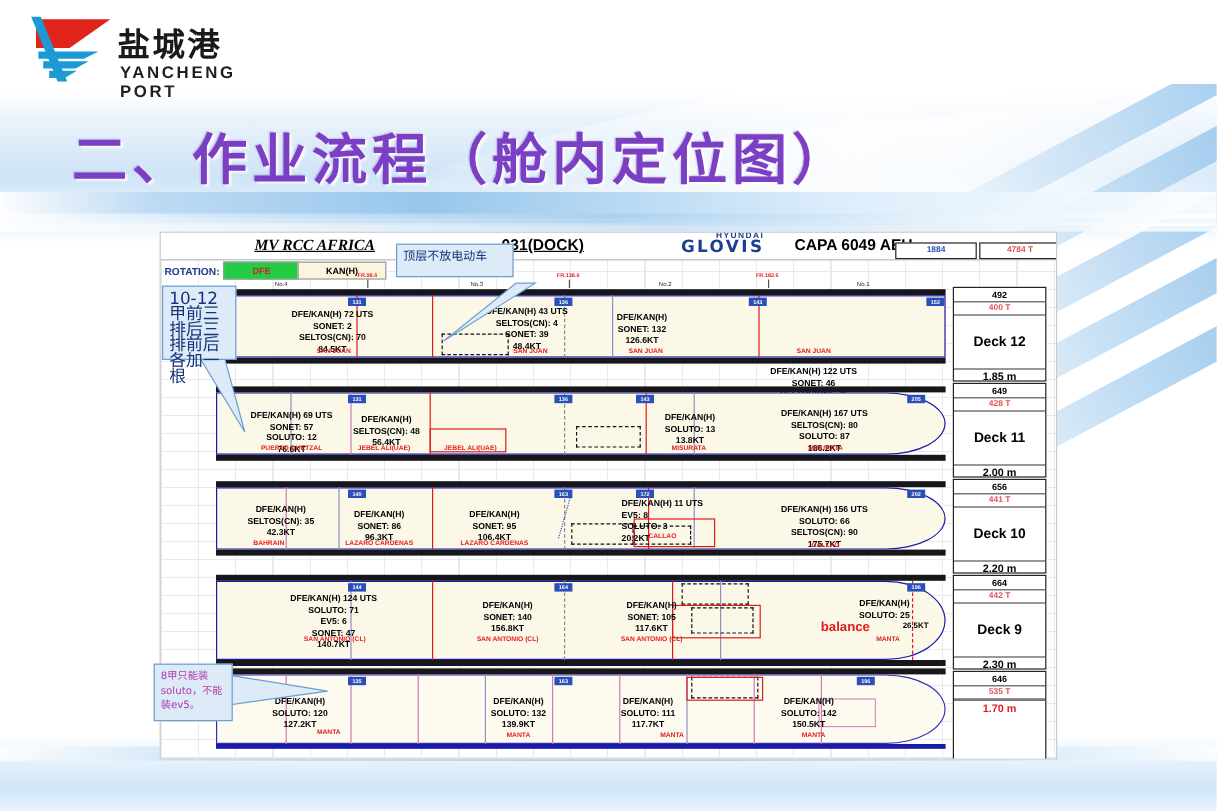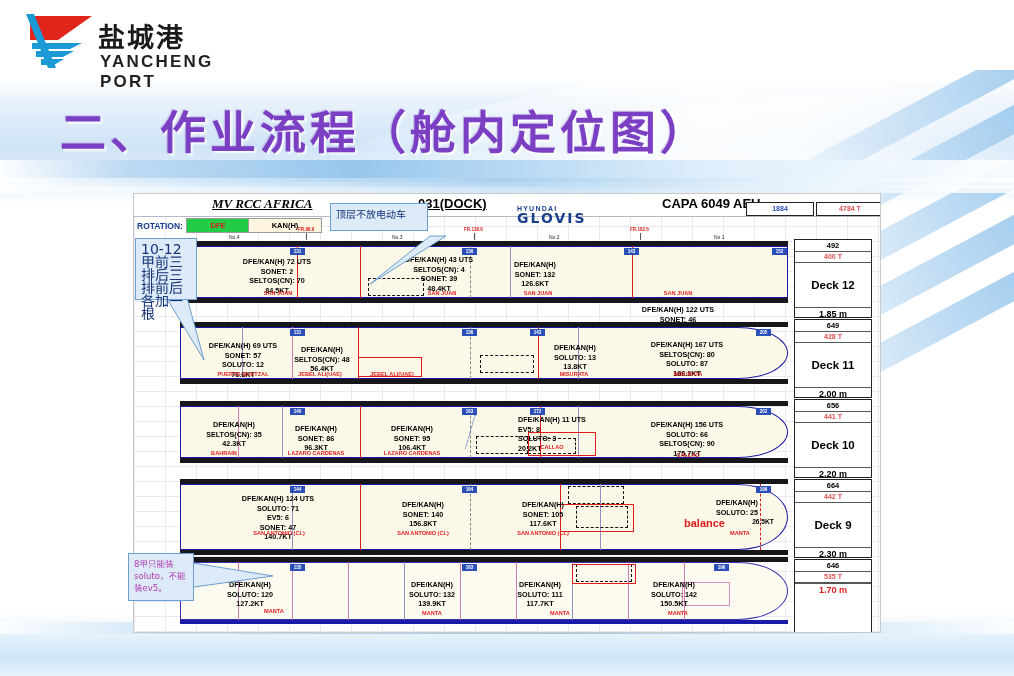--- a/index.html
+++ b/index.html
@@ -32,21 +32,21 @@
       background:linear-gradient(90deg,#ffffff 0%,#a9d0ef 25%,#7fb9e6 55%,#d6eafa 85%,#ffffff 100%);opacity:.75;}
   .rt-fan{position:absolute;right:0;top:70px;width:260px;height:420px;overflow:hidden;}
   .fanbar{position:absolute;right:-40px;height:26px;width:300px;
      background:linear-gradient(90deg,rgba(190,219,243,0) 0%,rgba(190,219,243,.9) 60%,rgba(150,198,236,.9) 100%);
      transform:rotate(-28deg);border-radius:4px;}
 
   
   #logo{position:absolute;left:18px;top:10px;width:180px;height:70px;z-index:4;}
   #logo .cn{position:absolute;left:80px;top:6px;font-size:27px;font-weight:bold;color:#1a1a1a;
      letter-spacing:2px;font-family:"DejaVu Sans","Liberation Sans",sans-serif;}
-  #logo .en{position:absolute;left:82px;top:42px;font-size:17px;font-weight:bold;color:#1f1f1f;letter-spacing:2.2px;}
+  #logo .en{position:absolute;left:82px;top:42px;font-size:14px;font-weight:bold;color:#1f1f1f;letter-spacing:2.2px;}
 
   
   #title{
     position:absolute;left:60px;top:96px;z-index:5;
     font-family:"DejaVu Serif","Liberation Serif",serif;
     font-size:46px;font-weight:bold;color:#7b3fc4;letter-spacing:4px;
     text-shadow:2px 2px 2px rgba(255,255,255,.9), -1px -1px 1px rgba(120,60,190,.25);
     white-space:nowrap;
   }
 
@@ -61,21 +61,21 @@
     background-image:
       repeating-linear-gradient(90deg,#e2e2ea 0 1px,transparent 1px 31px),
       repeating-linear-gradient(0deg,#e2e2ea 0 1px,transparent 1px 15px);
     opacity:.75;}
 
   
   .hdrrow{position:absolute;left:0;top:0;width:746px;height:22px;border-bottom:1px solid #b9b9c6;background:#fff;}
   .hdr-vessel{position:absolute;left:78px;top:2px;font-size:13px;font-weight:bold;font-style:italic;
      text-decoration:underline;color:#000;font-family:"Liberation Serif",serif;}
   .hdr-dock{position:absolute;left:284px;top:2px;font-size:13px;font-weight:bold;text-decoration:underline;color:#000;}
-  .hdr-glovis{position:absolute;left:383px;top:-1px;width:120px;text-align:left;margin-top:12px;}
+  .hdr-glovis{position:absolute;left:383px;top:-1px;width:120px;text-align:right;}
   .hdr-glovis .gl-top{font-size:7px;font-weight:bold;color:#1b3f8f;letter-spacing:1.2px;}
   .hdr-glovis .gl-main{font-size:14px;font-weight:bold;color:#1b3f8f;letter-spacing:2px;line-height:12px;
      font-family:"DejaVu Sans",sans-serif;}
   .hdr-capa{position:absolute;left:528px;top:2px;font-size:13px;font-weight:bold;color:#000;}
 
   
   .rot-label{position:absolute;left:3px;top:27px;font-size:8.5px;font-weight:bold;color:#1b3f8f;}
   .rot-dfe{position:absolute;left:52px;top:24px;width:62px;height:13px;background:#22cc44;border:1px solid #9b9b9b;
      font-size:7.5px;font-weight:bold;color:#d42020;text-align:center;line-height:13px;}
   .rot-kan{position:absolute;left:114px;top:24px;width:72px;height:13px;background:#fdf4df;border:1px solid #9b9b9b;

